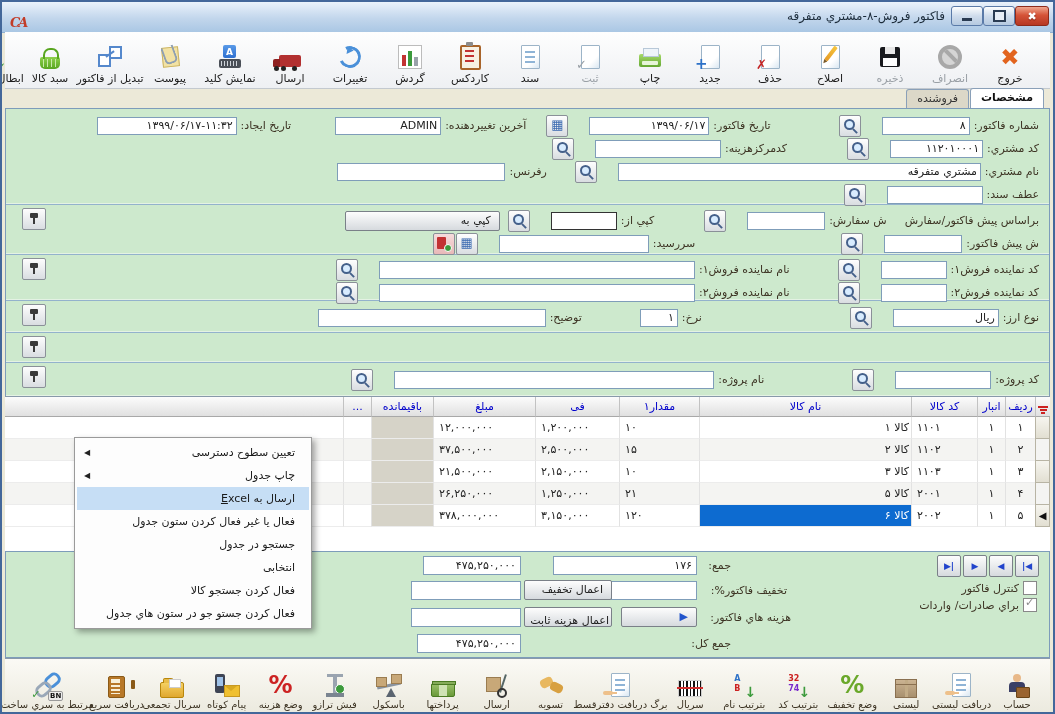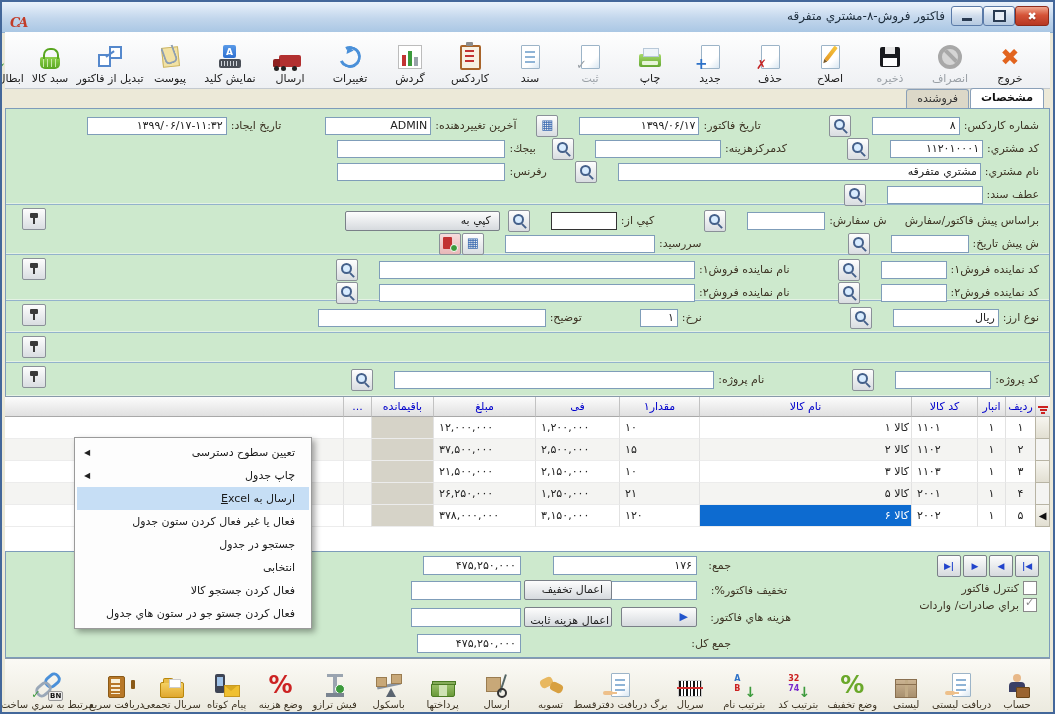--- a/index.html
+++ b/index.html
@@ -369,21 +369,21 @@
   <div class="tabrow">
     <div class="tab active">مشخصات</div>
     <div class="tab">فروشنده</div>
   </div>
 
   <div class="form-area">
 
     <div class="fsec s1">
       <div class="frow">
         <div class="fld">
-          <span class="lbl">شماره کاردکس:</span>
+          <span class="lbl">شماره فاکتور:</span>
           <div class="txt ltr" style="width:80px">۸</div>
           <div class="sbtn mag"></div>
         </div>
         <div class="fld" style="margin-right:68px">
           <span class="lbl">تاریخ فاکتور:</span>
           <div class="txt ltr" style="width:112px">۱۳۹۹/۰۶/۱۷</div>
           <div class="sbtn cal">▦</div>
         </div>
         <div class="fld" style="margin-right:20px">
           <span class="lbl">آخرین تغییردهنده:</span>
@@ -398,24 +398,20 @@
         <div class="fld">
           <span class="lbl">کد مشتري:</span>
           <div class="txt ltr" style="width:85px">۱۱۲۰۱۰۰۰۱</div>
           <div class="sbtn mag"></div>
         </div>
         <div class="fld" style="margin-right:60px">
           <span class="lbl">کدمرکزهزینه:</span>
           <div class="txt" style="width:118px"></div>
           <div class="sbtn mag"></div>
         </div>
-        <div class="fld" style="margin-right:16px">
-          <span class="lbl">بیجك:</span>
-          <div class="txt" style="width:160px"></div>
-        </div>
       </div>
       <div class="frow">
         <div class="fld">
           <span class="lbl">نام مشتري:</span>
           <div class="txt" style="width:355px">مشتري متفرقه</div>
           <div class="sbtn mag"></div>
         </div>
         <div class="fld" style="margin-right:28px">
           <span class="lbl">رفرنس:</span>
           <div class="txt" style="width:160px"></div>
@@ -443,21 +439,21 @@
           <span class="lbl">کپي از:</span>
           <div class="txt dark" style="width:58px"></div>
           <div class="sbtn mag"></div>
         </div>
         <div class="fld" style="margin-right:8px">
           <div class="gbtn" style="width:155px">کپي به</div>
         </div>
       </div>
       <div class="frow">
         <div class="fld">
-          <span class="lbl">ش پیش تاریخ:</span>
+          <span class="lbl">ش پیش فاکتور:</span>
           <div class="txt" style="width:70px"></div>
           <div class="sbtn mag"></div>
         </div>
         <div class="fld" style="margin-right:146px">
           <span class="lbl">سررسید:</span>
           <div class="txt ltr" style="width:142px"></div>
           <div class="sbtn cal">▦</div>
           <div class="sbtn calcred"></div>
         </div>
       </div>

